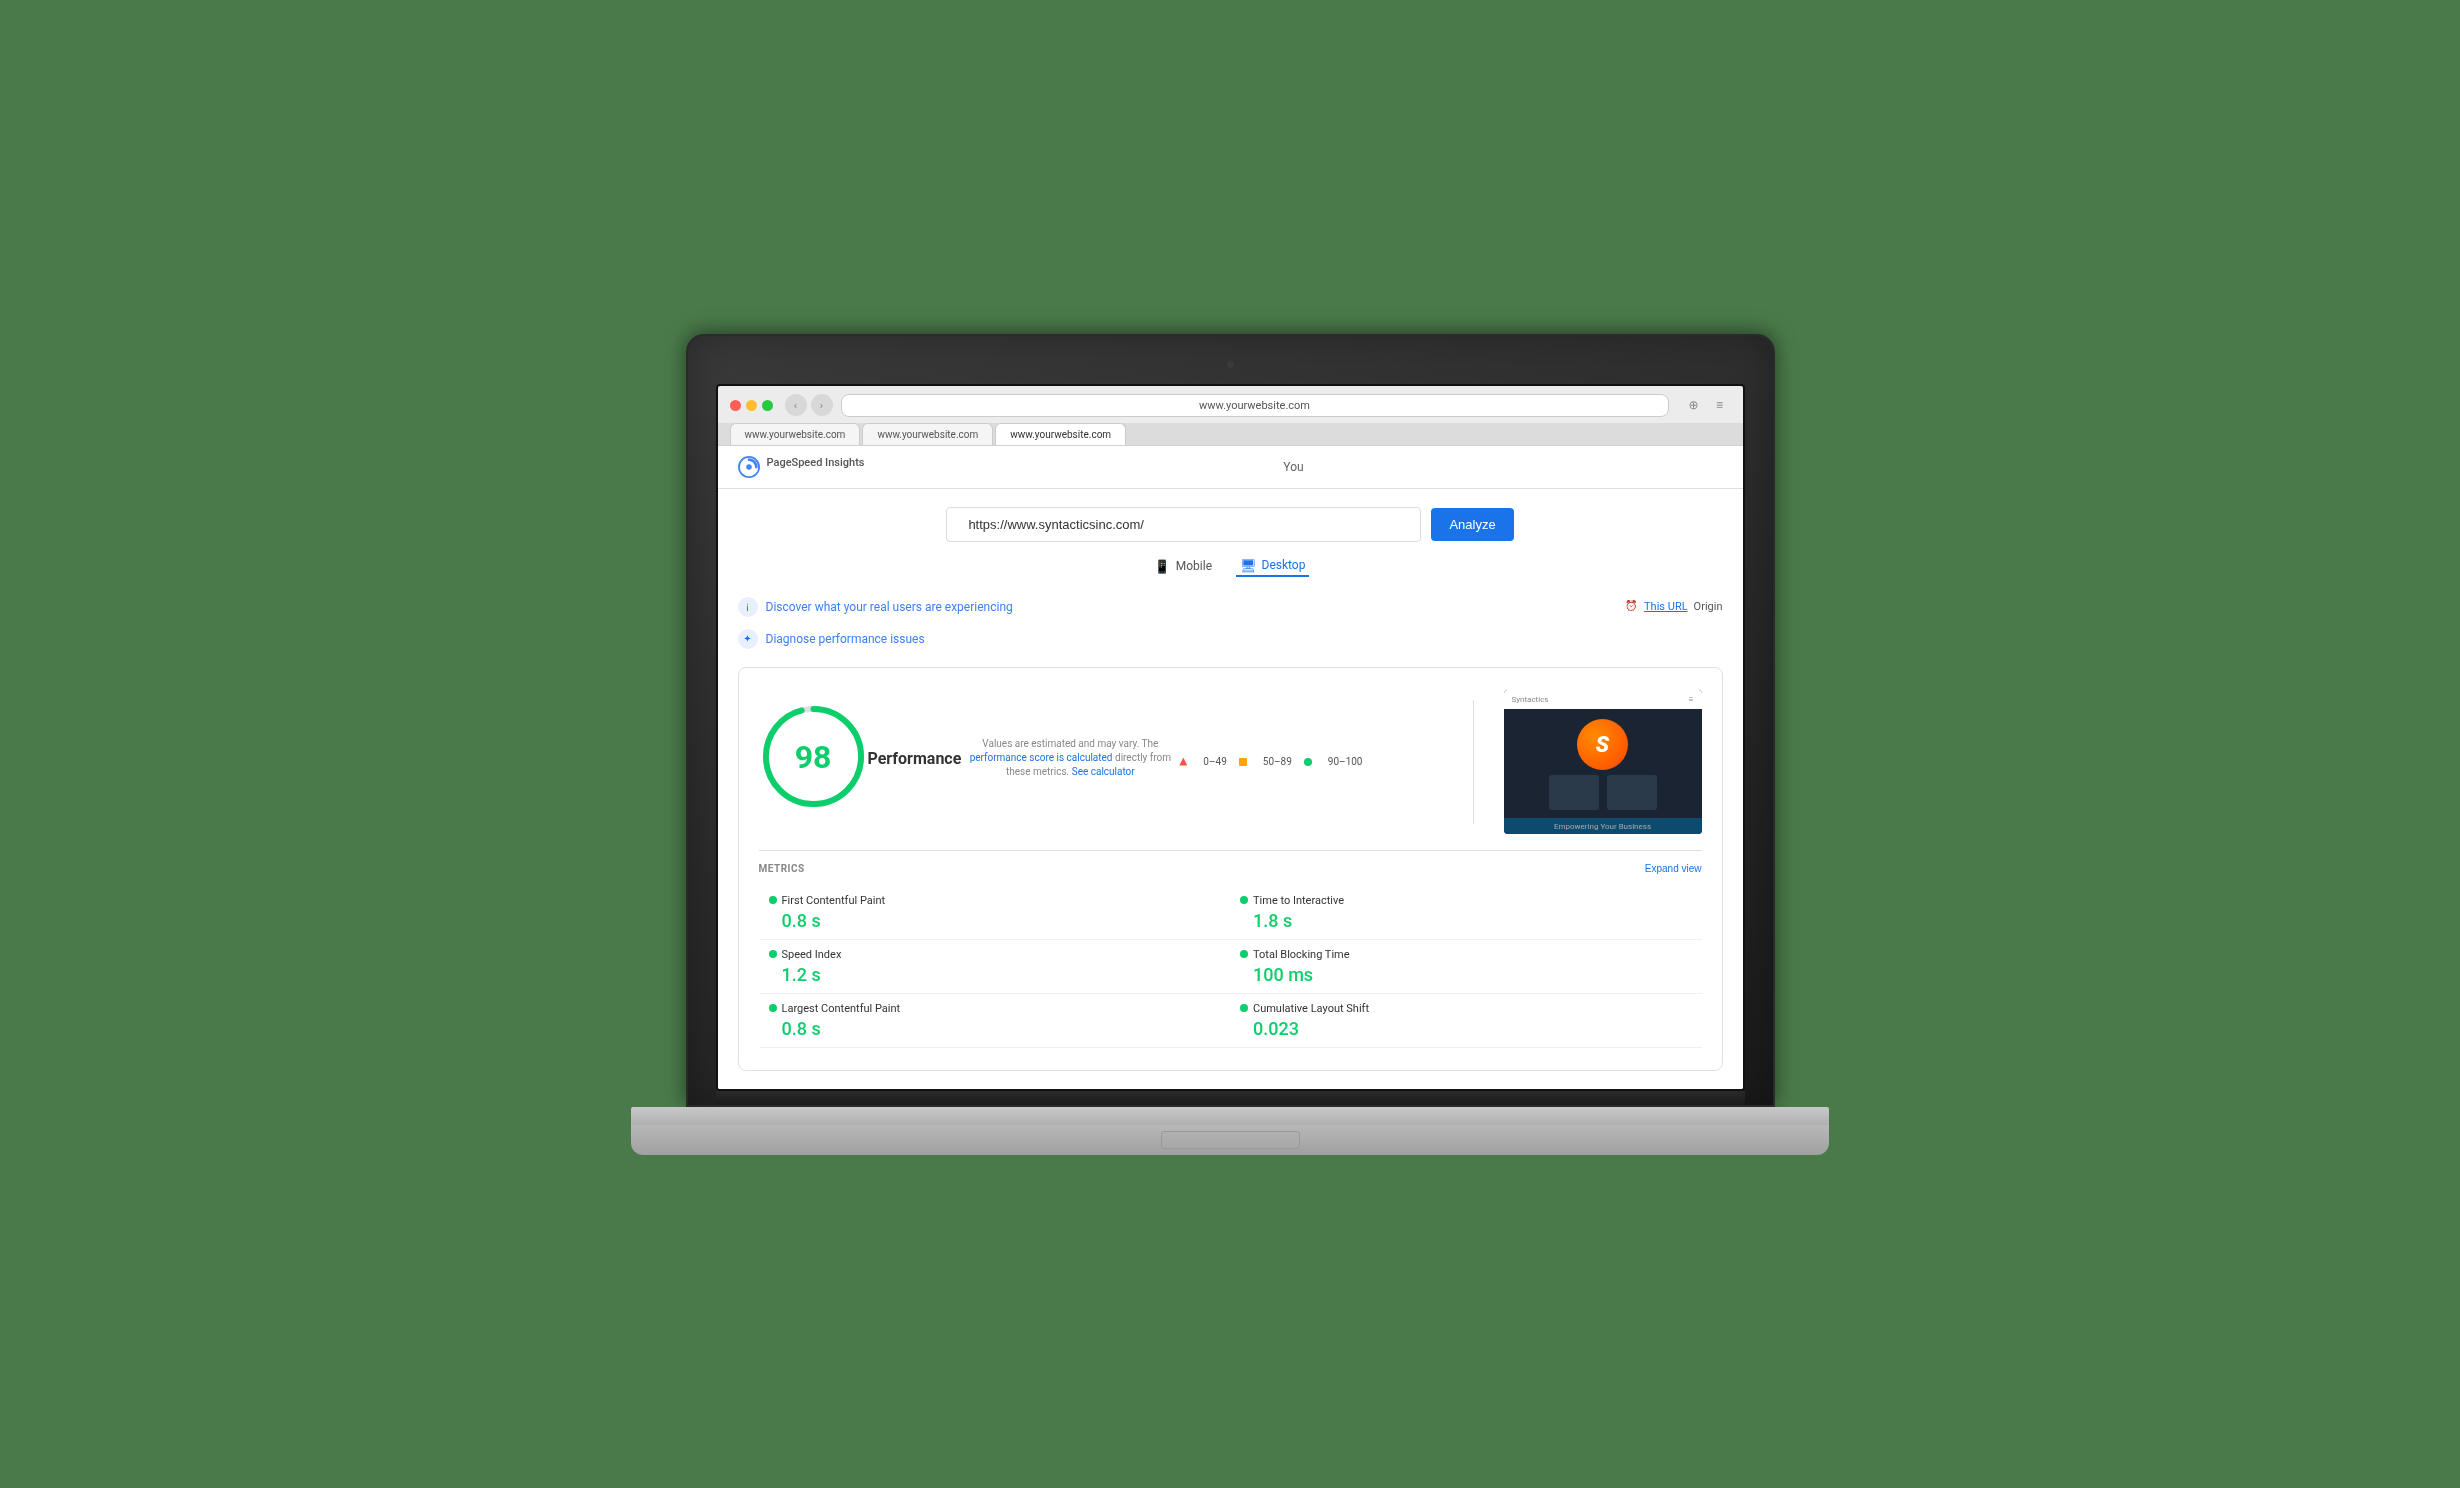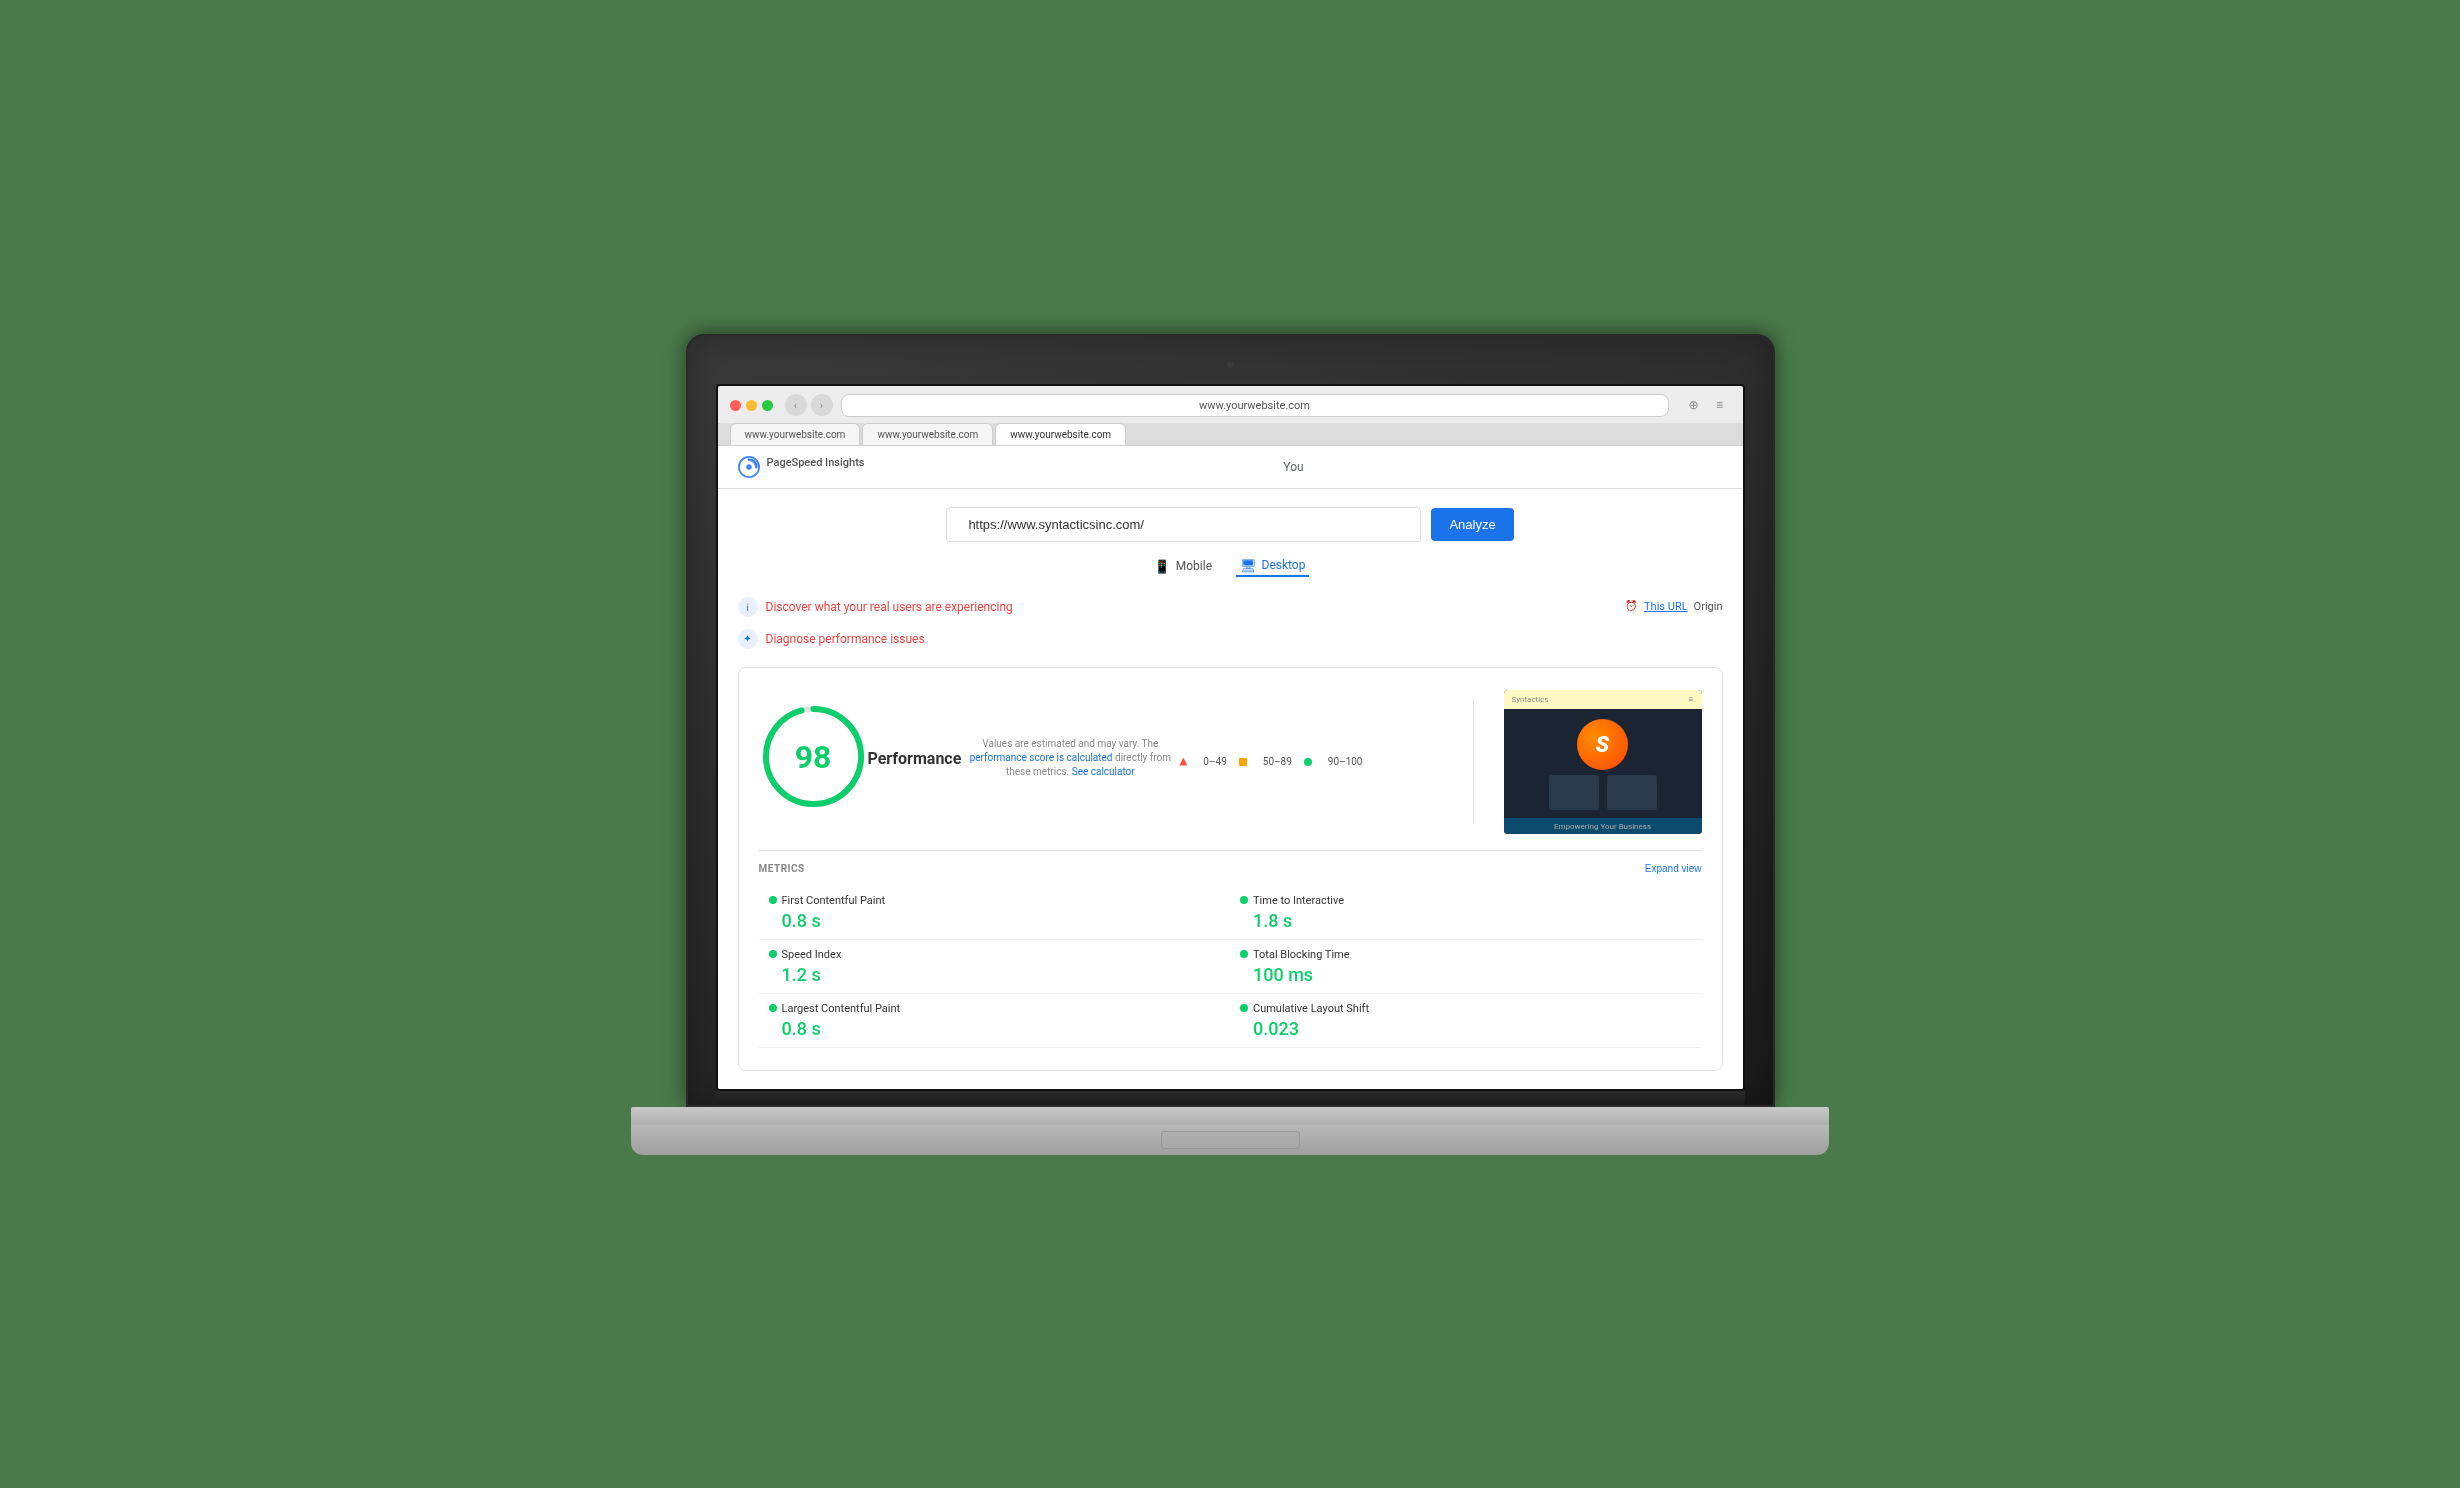--- a/index.html
+++ b/index.html
@@ -276,21 +276,21 @@
       font-size: 10px;
     }
 
     .section-icon.blue {
       background: #e8f0fe;
       color: #1a73e8;
     }
 
     .section-row-label {
       font-size: 12px;
-      color: #ef4444;
+      color: #3b82f6;
     }
 
     
     .results-panel {
       border: 1px solid #e0e0e0;
       border-radius: 8px;
       margin-top: 12px;
       padding: 22px 20px;
       background: white;
     }
@@ -404,21 +404,21 @@
       overflow: hidden;
       position: relative;
       display: flex;
       flex-direction: column;
       align-items: center;
       justify-content: space-between;
     }
 
     .screenshot-top-bar {
       width: 100%;
-      background: #fef9c3;
+      background: #ffffff;
       padding: 5px 8px;
       font-size: 8px;
       color: #888;
       display: flex;
       justify-content: space-between;
     }
 
     .syntactics-logo-area {
       flex: 1;
       display: flex;

